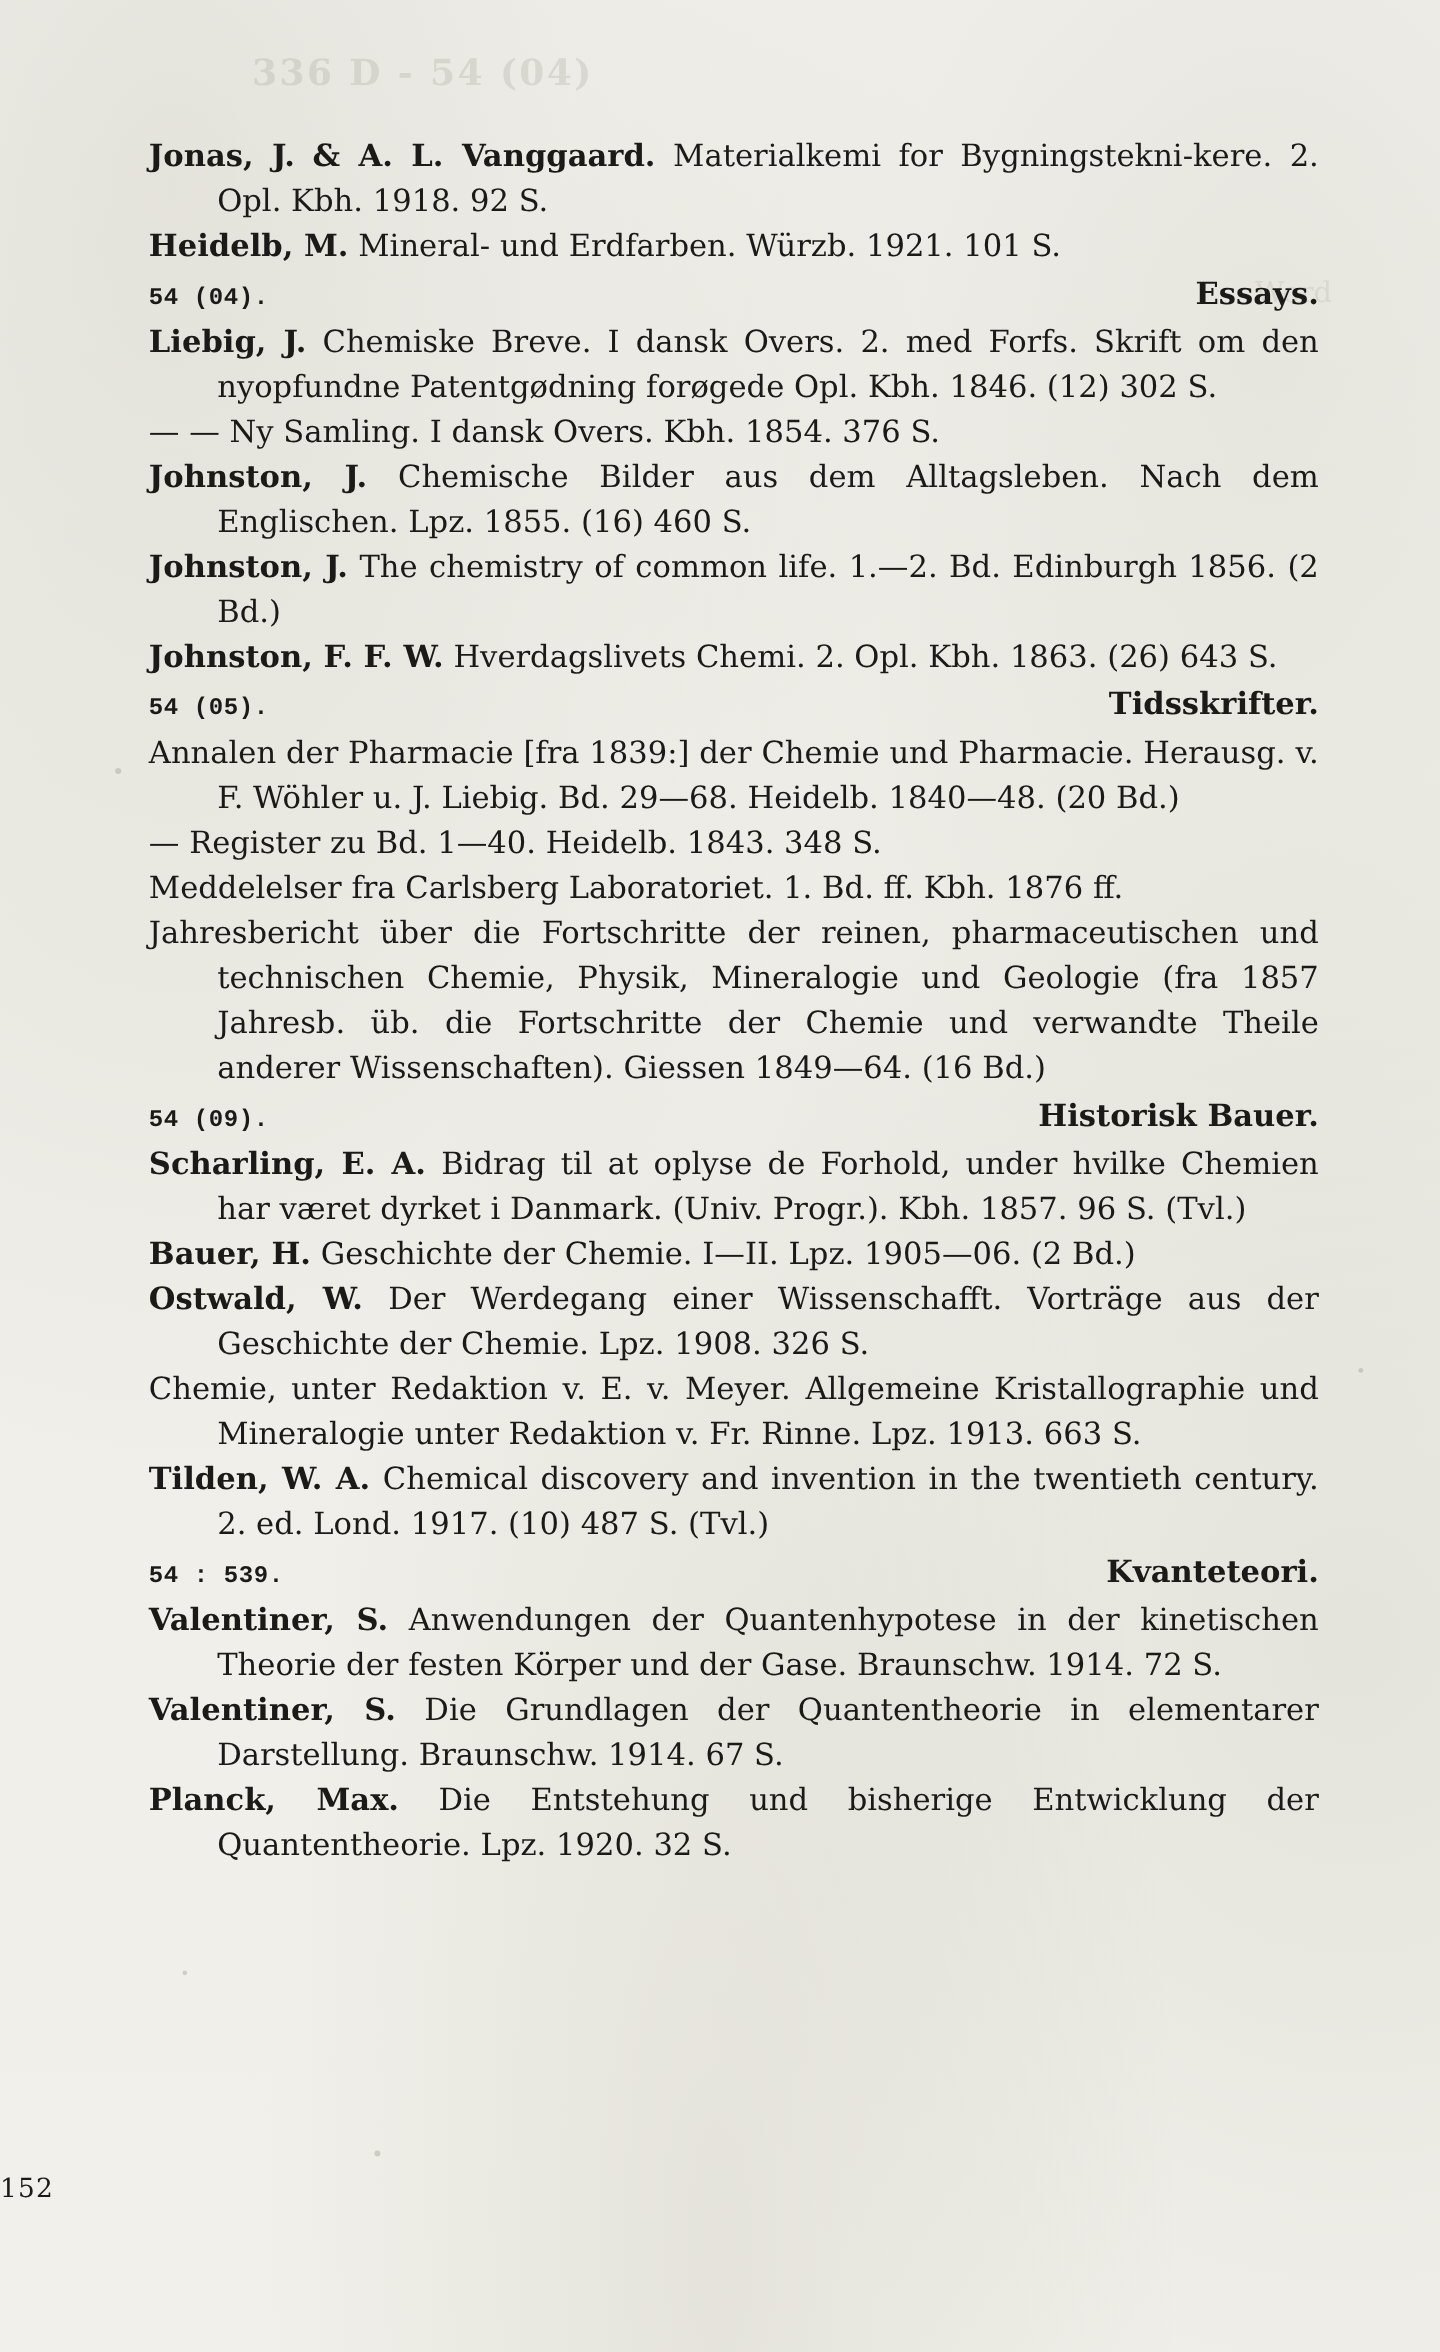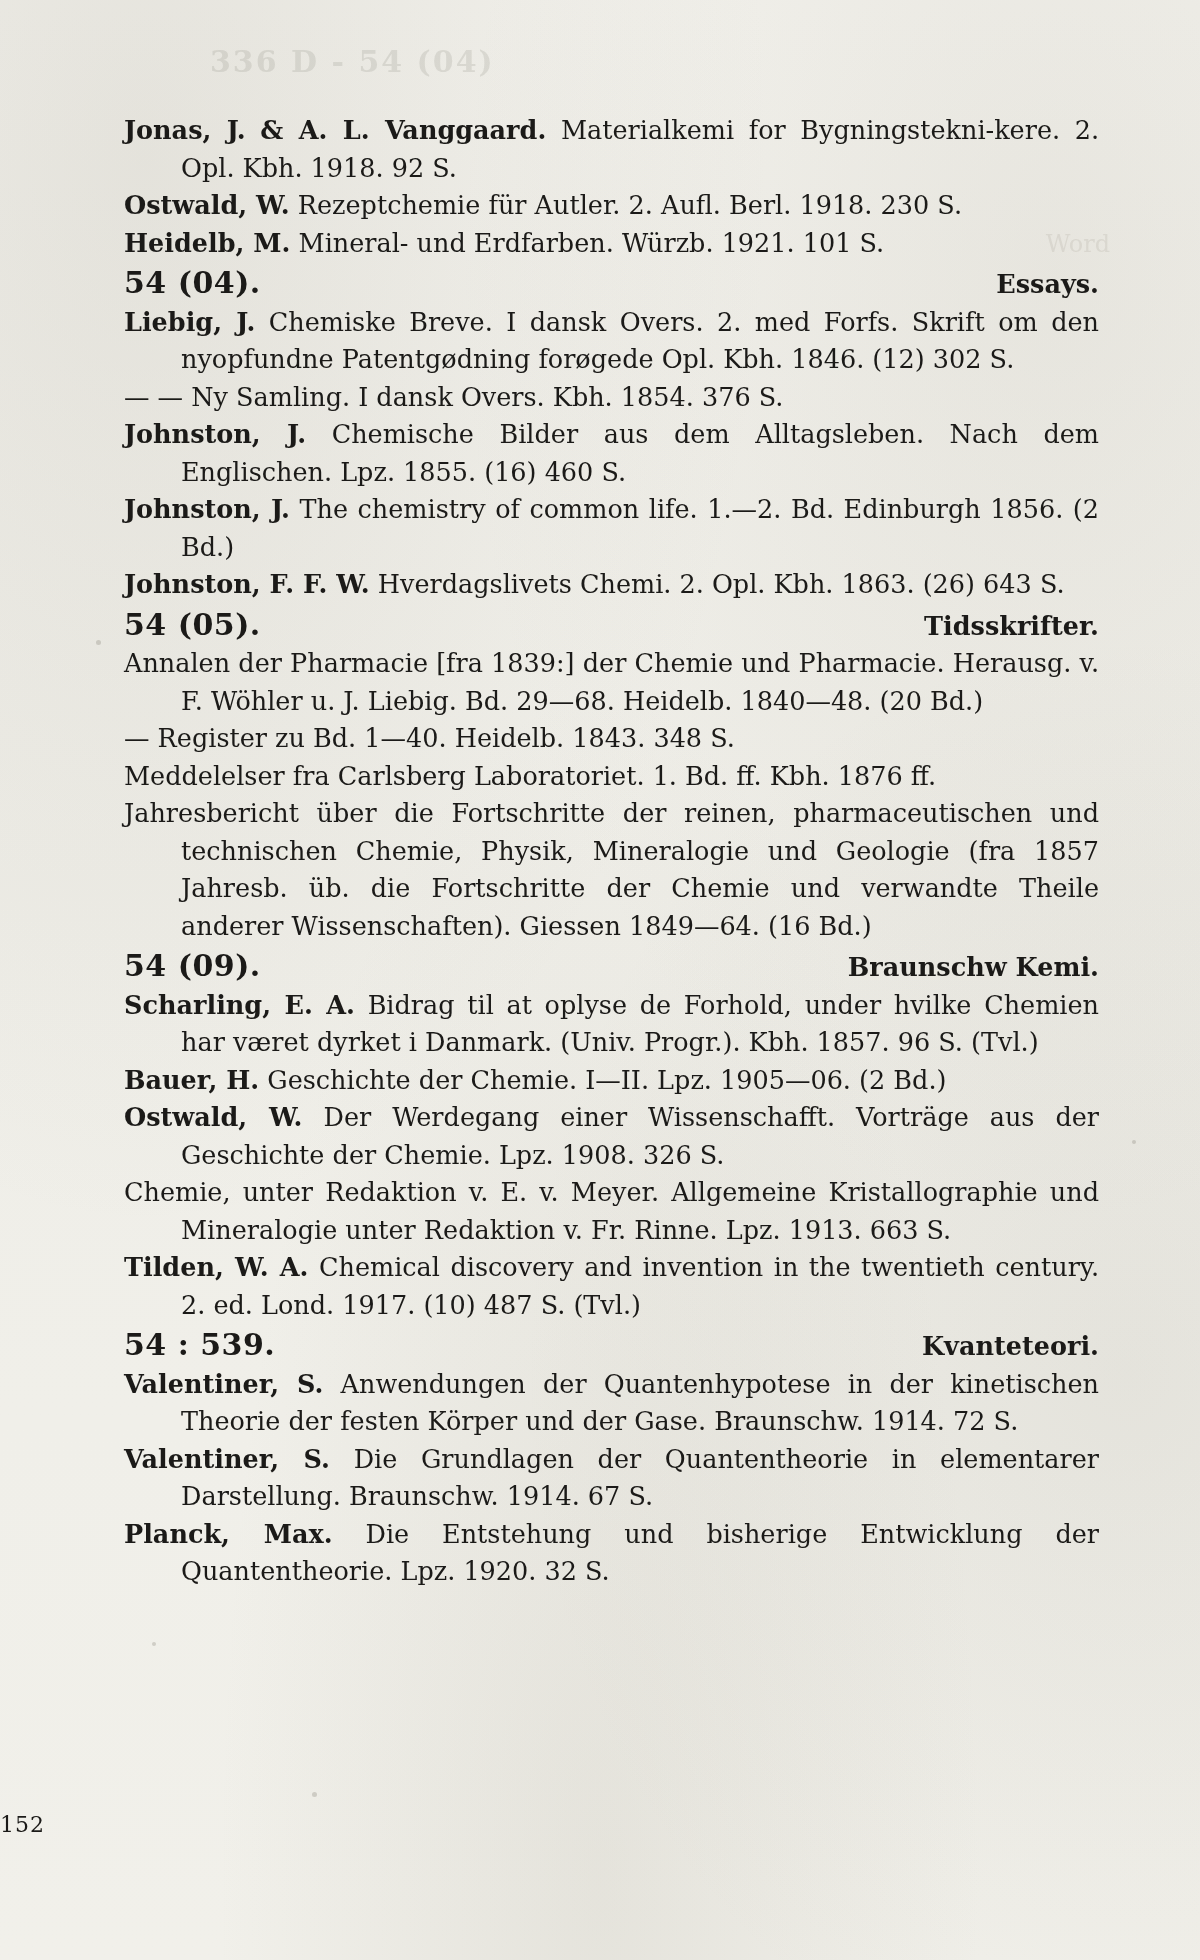--- a/index.html
+++ b/index.html
@@ -55,22 +55,23 @@
   }
   .section-line {
     display: flex;
     justify-content: space-between;
     align-items: baseline;
     padding-left: 0;
     margin-top: 2px;
   }
   .section-num {
     font-weight: bold;
-    font-size: 30px;
+    font-size: 20px;
     letter-spacing: 0.5px;
+    font-family: Liberation Mono, monospace;
   }
   .section-label {
     font-weight: bold;
     font-size: 25.5px;
   }
   .folio {
     position: absolute;
     left: 0;
     top: 1812px;
     width: 1200px;
@@ -115,21 +116,20 @@
 
   <div class="speck" style="left:96px; top:640px; width:5px; height:5px;"></div>
   <div class="speck" style="left:1132px; top:1140px; width:4px; height:4px;"></div>
   <div class="speck" style="left:312px; top:1792px; width:5px; height:5px;"></div>
   <div class="speck" style="left:152px; top:1642px; width:4px; height:4px;"></div>
 
   <div class="text-block">
 
     <p class="entry"><span class="lead bold">Jonas, J.</span> <span class="bold">&amp; A. L. Vanggaard.</span> <span>Materialkemi for Bygningstekni-kere. 2. Opl. Kbh. 1918. 92 S.</span></p>
 
-    <p class="entry"><span class="lead bold">Ostwald, W.</span> <span>Rezeptchemie für Autler. 2. Aufl. Berl. 1918. 230 S.</span></p>
 
     <p class="entry"><span class="lead bold">Heidelb, M.</span> <span>Mineral- und Erdfarben. Würzb. 1921. 101 S.</span></p>
 
     <div class="entry section-line">
       <span class="section-num">54 (04).</span>
       <span class="section-label">Essays.</span>
     </div>
 
     <p class="entry"><span class="lead bold">Liebig, J.</span> <span>Chemiske Breve. I dansk Overs. 2. med Forfs. Skrift om den nyopfundne Patentgødning forøgede Opl. Kbh. 1846. (12) 302 S.</span></p>
     <p class="entry"><span class="lead">— —</span> <span>Ny Samling. I dansk Overs. Kbh. 1854. 376 S.</span></p>
@@ -142,21 +142,21 @@
       <span class="section-label">Tidsskrifter.</span>
     </div>
 
     <p class="entry"><span class="lead">Annalen der Pharmacie [fra 1839:] der Chemie und Pharmacie. Herausg. v. F. Wöhler u. J. Liebig. Bd. 29—68. Heidelb. 1840—48. (20 Bd.)</span></p>
     <p class="entry"><span class="lead">—</span> <span>Register zu Bd. 1—40. Heidelb. 1843. 348 S.</span></p>
     <p class="entry"><span class="lead">Meddelelser fra Carlsberg Laboratoriet. 1. Bd. ff. Kbh. 1876 ff.</span></p>
     <p class="entry"><span class="lead">Jahresbericht über die Fortschritte der reinen, pharmaceutischen und technischen Chemie, Physik, Mineralogie und Geologie (fra 1857 Jahresb. üb. die Fortschritte der Chemie und verwandte Theile anderer Wissenschaften). Giessen 1849—64. (16 Bd.)</span></p>
 
     <div class="entry section-line">
       <span class="section-num">54 (09).</span>
-      <span class="section-label">Braunschw Kemi.</span>
+      <span class="section-label">Historisk Bauer.</span>
     </div>
 
     <p class="entry"><span class="lead bold">Scharling, E. A.</span> <span>Bidrag til at oplyse de Forhold, under hvilke Chemien har været dyrket i Danmark. (Univ. Progr.). Kbh. 1857. 96 S. (Tvl.)</span></p>
     <p class="entry"><span class="lead bold">Bauer, H.</span> <span>Geschichte der Chemie. I—II. Lpz. 1905—06. (2 Bd.)</span></p>
     <p class="entry"><span class="lead bold">Ostwald, W.</span> <span>Der Werdegang einer Wissenschafft. Vorträge aus der Geschichte der Chemie. Lpz. 1908. 326 S.</span></p>
     <p class="entry"><span class="lead">Chemie, unter Redaktion v. E. v. Meyer. Allgemeine Kristallographie und Mineralogie unter Redaktion v. Fr. Rinne. Lpz. 1913. 663 S.</span></p>
     <p class="entry"><span class="lead bold">Tilden, W. A.</span> <span>Chemical discovery and invention in the twentieth century. 2. ed. Lond. 1917. (10) 487 S. (Tvl.)</span></p>
 
     <div class="entry section-line">
       <span class="section-num">54 : 539.</span>

